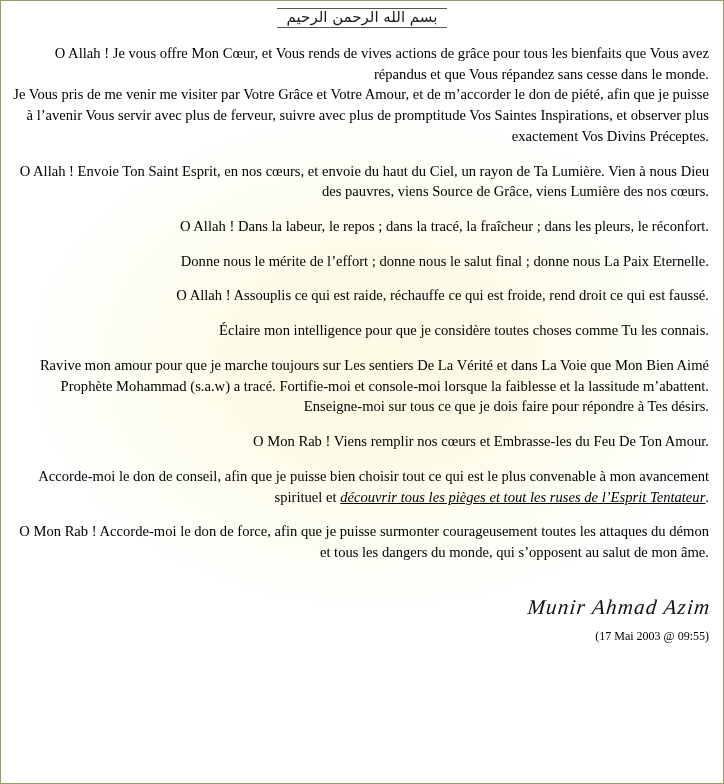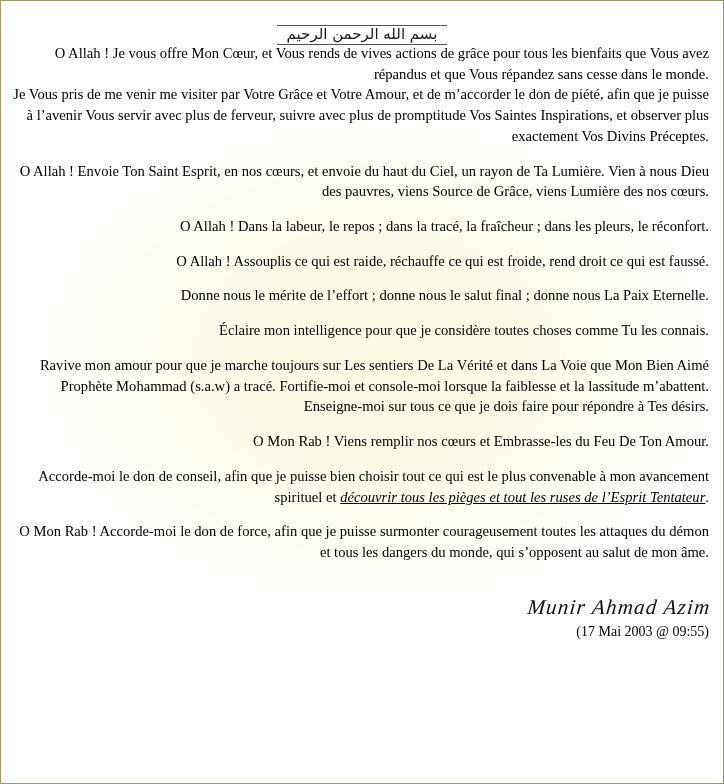--- a/index.html
+++ b/index.html
@@ -19,21 +19,21 @@
     height: 784px;
     box-sizing: border-box;
     border: 1px solid #9b9b6a;
     background:
       radial-gradient(ellipse 420px 300px at 52% 46%, #fdfbe4 0%, #fdfbe8 35%, #fefdf3 60%, #ffffff 85%);
     overflow: hidden;
   }
   .bismillah-wrap {
     width: 100%;
     text-align: center;
-    padding-top: 24px;
+    padding-top: 7px;
     height: 34px;
     box-sizing: border-box;
   }
   .bismillah {
     display: inline-block;
     font-family: "DejaVu Sans", sans-serif;
     font-size: 15px;
     color: #1a1a1a;
     border-top: 1px solid #555;
     border-bottom: 1px solid #555;
@@ -62,41 +62,42 @@
     font-style: italic;
     font-size: 21px;
     letter-spacing: 1.2px;
     color: #111;
     transform: skewX(-6deg);
     transform-origin: left bottom;
     display: inline-block;
     padding-left: 2px;
   }
   .timestamp {
-    font-size: 14px;
+    margin-top: 6px;
+    font-size: 12px;
     color: #000;
   }
 </style>
 </head>
 <body>
 
 <div class="page">
 
   <div class="bismillah-wrap">
     <span class="bismillah">بسم الله الرحمن الرحيم</span>
   </div>
 
   <div class="content">
 
     <p class="para" style="white-space: pre-line;">O Allah ! Je vous offre Mon Cœur, et Vous rends de vives actions de grâce pour tous les bienfaits que Vous avez répandus et que Vous répandez sans cesse dans le monde.
 Je Vous pris de me venir me visiter par Votre Grâce et Votre Amour, et de m’accorder le don de piété, afin que je puisse à l’avenir Vous servir avec plus de ferveur, suivre avec plus de promptitude Vos Saintes Inspirations, et observer plus exactement Vos Divins Préceptes.</p>
     <p class="para">O Allah ! Envoie Ton Saint Esprit, en nos cœurs, et envoie du haut du Ciel, un rayon de Ta Lumière. Vien à nous Dieu des pauvres, viens Source de Grâce, viens Lumière des nos cœurs.</p>
     <p class="para">O Allah ! Dans la labeur, le repos ; dans la tracé, la fraîcheur ; dans les pleurs, le réconfort.</p>
+    <p class="para">Donne nous le mérite de l’effort ; donne nous le salut final ; donne nous La Paix Eternelle.</p>
     <p class="para">O Allah ! Assouplis ce qui est raide, réchauffe ce qui est froide, rend droit ce qui est faussé.</p>
-    <p class="para">Donne nous le mérite de l’effort ; donne nous le salut final ; donne nous La Paix Eternelle.</p>
     <p class="para">Éclaire mon intelligence pour que je considère toutes choses comme Tu les connais.</p>
     <p class="para">Ravive mon amour pour que je marche toujours sur Les sentiers De La Vérité et dans La Voie que Mon Bien Aimé Prophète Mohammad  (s.a.w) a tracé. Fortifie-moi et console-moi lorsque la faiblesse et la lassitude m’abattent. Enseigne-moi sur tous ce que je dois faire pour répondre à Tes désirs.</p>
     <p class="para">O Mon Rab ! Viens remplir nos cœurs et Embrasse-les du Feu De Ton Amour.</p>
     <p class="para"><span>Accorde-moi le don de conseil, afin que je puisse bien choisir tout ce qui est le plus convenable à mon avancement spirituel et </span><span class="underline-italic">découvrir tous les pièges et tout les ruses de l’Esprit Tentateur</span><span>.</span></p>
 
     <p class="para">O Mon Rab ! Accorde-moi le don de force, afin que je puisse surmonter courageusement toutes les attaques du démon et tous les dangers du monde, qui s’opposent au salut de mon âme.</p>
 
     <div class="signature">Munir Ahmad Azim</div>
     <div class="timestamp">(17 Mai 2003 @ 09:55)</div>
 

